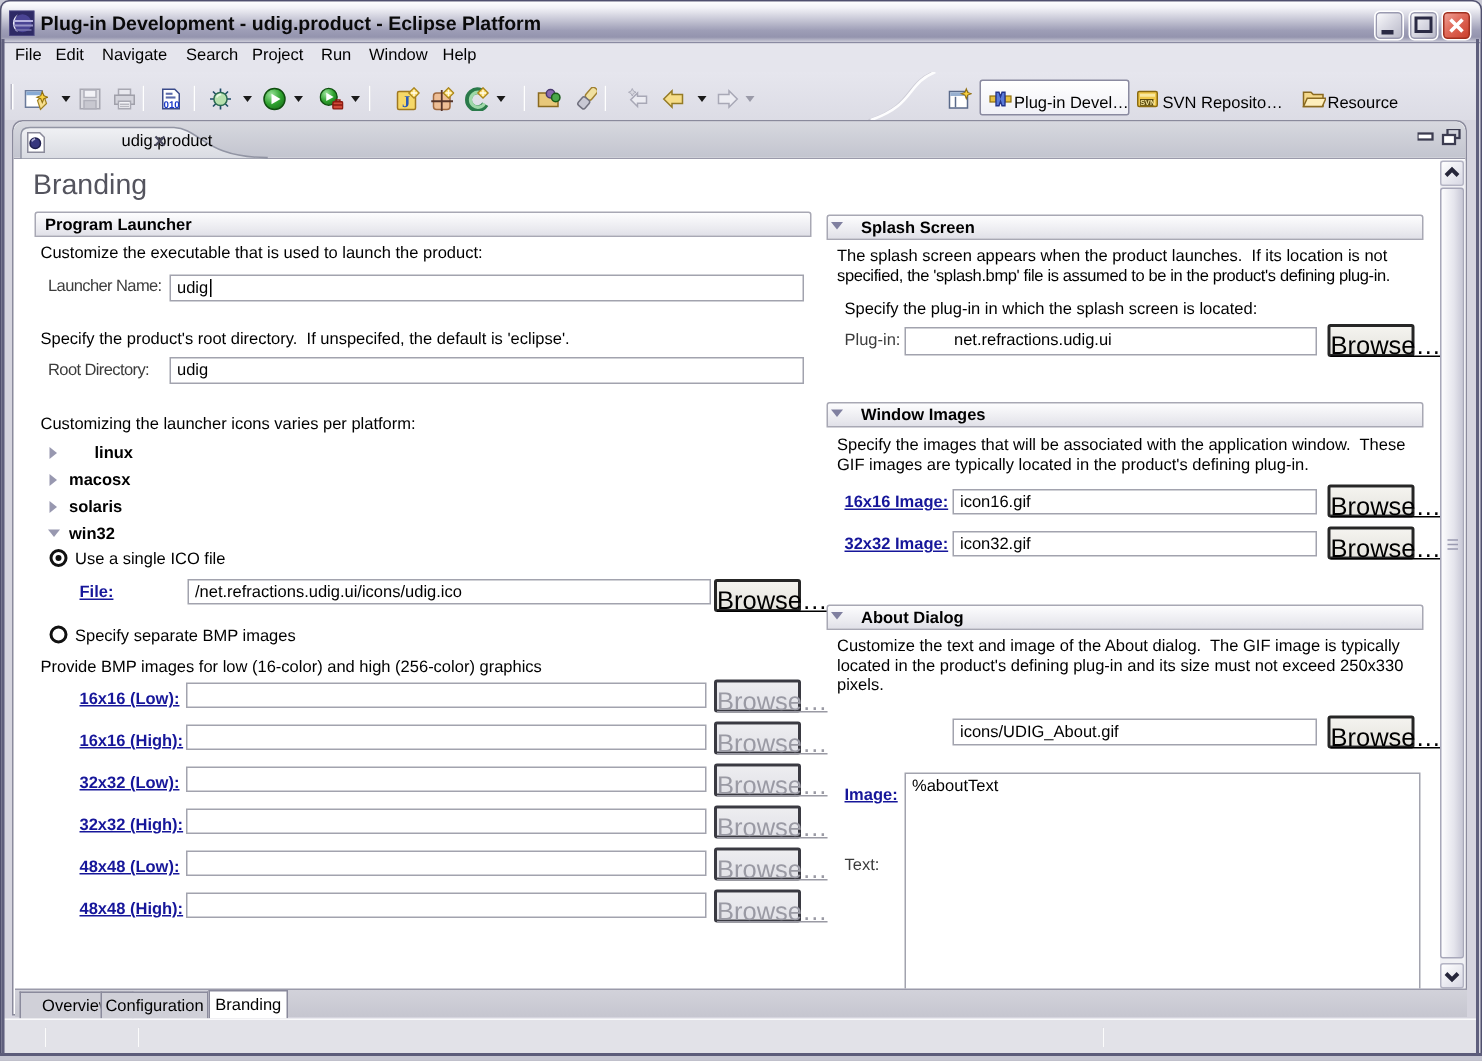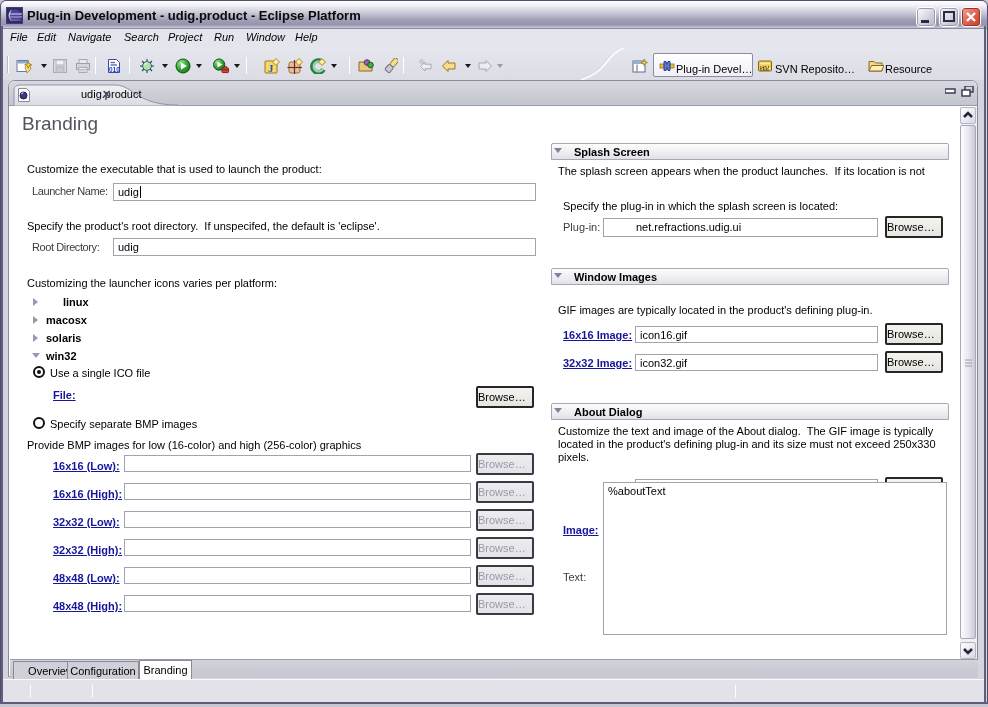--- a/index.html
+++ b/index.html
@@ -9,21 +9,21 @@
 
 #frame { position:absolute; left:0; top:0; width:988px; height:707px; background:#d5d4de; border:1px solid #50506e; border-radius:6px 6px 0 0; }
 #titlebar { position:absolute; left:1px; top:1px; width:986px; height:28px; border-radius:6px 6px 0 0;
   background:linear-gradient(#ffffff 0%, #f2f2f7 16%, #c2c2d2 48%, #9d9db6 72%, #9494ae 88%, #ccccd8 100%); border-bottom:1px solid #8a8aa2; }
 #titletext { position:absolute; left:27px; top:8px; font-size:13px; font-weight:bold; color:#0a0a0a; letter-spacing:0px; }
 .tbtn { position:absolute; top:7px; width:20px; height:20px; border-radius:4px; border:1px solid #ffffff;
   background:linear-gradient(135deg,#fdfdfe 0%,#d8d8e2 50%,#b6b6c6 100%); box-shadow:inset 0 0 0 1px #9a9ab0; }
 #btn-close { background:linear-gradient(135deg,#f0a79d 0%,#e06a5a 45%,#c83a28 100%); box-shadow:inset 0 0 0 1px #a03020; }
 
 #menubar { position:absolute; left:3px; top:29px; width:982px; height:19px; background:#e5e5ed; }
-.menu { position:absolute; top:2px; color:#000;font-style:italic; }
+.menu { position:absolute; top:2px; color:#000; }
 
 #toolbar { position:absolute; left:3px; top:48px; width:982px; height:32px; background:linear-gradient(#e6e6ee,#dcdce5); }
 .tsep { position:absolute; top:9px; width:1px; height:17px; background:#c0c0cc; border-right:1px solid #ffffff; }
 .grip { position:absolute; top:8px; width:2px; height:17px; border-left:1px solid #b8b8c6; border-right:1px solid #ffffff; }
 .icon { position:absolute; top:10px; width:16px; height:16px; }
 .drop { position:absolute; top:16px; width:0; height:0; border-left:3px solid transparent; border-right:3px solid transparent; border-top:4px solid #1a1a1a; }
 .drop.dis { border-top-color:#9a9aa8; }
 
 .pbtn { position:absolute; top:5px; height:24px; border:1px solid #9c9cac; border-radius:2px; background:linear-gradient(#fdfdfe,#e8e8f0); }
 .ptext { position:absolute; top:15px; color:#000; }
@@ -50,21 +50,21 @@
 
 .sect { position:absolute; height:17px; border:1px solid #a8a8b4; border-radius:2px 2px 0 0;
   background:linear-gradient(#fdfdfe, #eaeaef 70%, #e0e0e8); }
 .sect b { position:absolute; top:2px; font-size:11px; }
 .twist { position:absolute; width:0; height:0; border-left:4px solid transparent; border-right:4px solid transparent; border-top:5px solid #8080a0; }
 .tri-r { position:absolute; width:0; height:0; border-top:4px solid transparent; border-bottom:4px solid transparent; border-left:5px solid #9898b0; }
 .lbl { position:absolute; color:#3c3c3c; }
 .txt { position:absolute; color:#000; }
 .link { position:absolute; color:#16169a; text-decoration:underline;font-weight:bold; }
 .inp { position:absolute; background:#fff; border:1px solid #a2a3ae; font-family:"Liberation Sans",sans-serif; font-size:11px; color:#000; padding:2px 0 0 4px; }
-.btn { position:absolute; width:58px; height:22px; background:linear-gradient(#f4f3ef,#e5e4de); border:2px solid #262626; border-radius:2px; text-align:left; padding-top:3px; font-size:11px; color:#000; }
+.btn { position:absolute; width:58px; height:22px; background:linear-gradient(#f4f3ef,#e5e4de); border:2px solid #262626; border-radius:2px; text-align:center; padding-top:3px; font-size:17px; color:#000;text-decoration:underline; }
 .btn.dis { color:#9a9aa4; background:linear-gradient(#ededf0,#e2e2e8); border-color:#3a3a42; }
 .radio { position:absolute; width:12px; height:12px; border-radius:50%; border:2px solid #111; background:#fff; }
 .radio.sel::after { content:""; position:absolute; left:2px; top:2px; width:4px; height:4px; border-radius:50%; background:#111; }
 </style>
 </head>
 <body>
 <div id="frame"></div>
 <div id="titlebar"></div>
 <svg class="abs" style="left:6px;top:7px" width="17" height="17">
   <rect x="0" y="0" width="17" height="17" fill="#2e2a66"></rect>
@@ -255,40 +255,44 @@
   <span id="tabx">✕</span>
   <svg class="abs" style="left:936px;top:5px" width="30" height="12">
     <rect x="0" y="3" width="10" height="4" fill="#fff" stroke="#3c3c50" stroke-width="1.5"></rect>
     <rect x="20" y="0" width="8" height="6" fill="none" stroke="#3c3c50" stroke-width="1.5"></rect>
     <rect x="17" y="4" width="8" height="6" fill="#fff" stroke="#3c3c50" stroke-width="1.5"></rect>
   </svg>
 
   <div id="content">
     <div class="abs" style="left:12px; top:6px; font-size:19px; color:#54545e;">Branding</div>
 
+    <div class="sect" style="left:13px; top:34px; width:518px;">
+        <b style="left:6px">Program Launcher</b>
+      </div>
     <div class="txt" style="left:17px; top:56px;">Customize the executable that is used to launch the product:</div>
     <div class="lbl" style="left:22px; top:78px; letter-spacing:-0.4px;">Launcher Name:</div>
     <div class="inp" style="left:103px; top:76px; width:423px; height:18px;">udig<span style="border-left:1px solid #000; margin-left:1px;"></span></div>
     <div class="txt" style="left:17px; top:113px;">Specify the product's root directory.&nbsp; If unspecifed, the default is 'eclipse'.</div>
     <div class="lbl" style="left:22px; top:134px; letter-spacing:-0.4px;">Root Directory:</div>
     <div class="inp" style="left:103px; top:131px; width:423px; height:18px;">udig</div>
 
     <div class="txt" style="left:17px; top:170px;">Customizing the launcher icons varies per platform:</div>
     <div class="tri-r" style="left:23px; top:191px;"></div>
     <div class="txt" style="left:53px; top:189px; font-weight:bold;">linux</div>
     <div class="tri-r" style="left:23px; top:209px;"></div>
     <div class="txt" style="left:36px; top:207px; font-weight:bold;">macosx</div>
     <div class="tri-r" style="left:23px; top:227px;"></div>
     <div class="txt" style="left:36px; top:225px; font-weight:bold;">solaris</div>
     <div class="twist" style="left:22px; top:246px; border-top-color:#9898b0;"></div>
     <div class="txt" style="left:36px; top:243px; font-weight:bold;">win32</div>
 
     <div class="radio sel" style="left:23px; top:259px;"></div>
     <div class="txt" style="left:40px; top:260px;">Use a single ICO file</div>
     <div class="link" style="left:43px; top:282px;">File:</div>
+    <div class="inp" style="left:115px; top:279px; width:349px; height:17px;">/net.refractions.udig.ui/icons/udig.ico</div>
     <div class="btn" style="left:466px; top:279px;">Browse…</div>
 
     <div class="radio" style="left:23px; top:310px;"></div>
     <div class="txt" style="left:40px; top:311px;">Specify separate BMP images</div>
     <div class="txt" style="left:17px; top:332px;">Provide BMP images for low (16-color) and high (256-color) graphics</div>
 
     <div class="link" style="left:43px; top:353px;">16x16 (Low):</div>
     <div class="inp" style="left:114px; top:348px; width:347px; height:17px;"></div>
     <div class="btn dis" style="left:466px; top:346px;">Browse…</div>
     <div class="link" style="left:43px; top:381px;">16x16 (High):</div>
@@ -305,49 +309,51 @@
     <div class="btn dis" style="left:466px; top:458px;">Browse…</div>
     <div class="link" style="left:43px; top:493px;">48x48 (High):</div>
     <div class="inp" style="left:114px; top:488px; width:347px; height:17px;"></div>
     <div class="btn dis" style="left:466px; top:486px;">Browse…</div>
 
     <div class="sect" style="left:541px; top:36px; width:398px;">
         <b style="left:22px">Splash Screen</b>
       </div>
     <div class="twist" style="left:544px; top:41px;"></div>
     <div class="txt" style="left:548px; top:58px;">The splash screen appears when the product launches.&nbsp; If its location is not</div>
+    <div class="txt" style="left:548px; top:71px; letter-spacing:-0.25px;">specified, the 'splash.bmp' file is assumed to be in the product's defining plug-in.</div>
     <div class="txt" style="left:553px; top:93px;">Specify the plug-in in which the splash screen is located:</div>
     <div class="lbl" style="left:553px; top:114px;text-align:center;">Plug-in:</div>
     <div class="inp" style="left:593px; top:111px; width:275px; height:19px;padding-left:32px;">net.refractions.udig.ui</div>
     <div class="btn" style="left:875px; top:109px;">Browse…</div>
 
     <div class="sect" style="left:541px; top:161px; width:398px;">
         <b style="left:22px">Window Images</b>
       </div>
     <div class="twist" style="left:544px; top:166px;"></div>
+    <div class="txt" style="left:548px; top:184px;">Specify the images that will be associated with the application window.&nbsp; These</div>
     <div class="txt" style="left:548px; top:197px;">GIF images are typically located in the product's defining plug-in.</div>
     <div class="link" style="left:553px; top:222px;">16x16 Image:</div>
     <div class="inp" style="left:625px; top:219px; width:243px; height:17px;">icon16.gif</div>
     <div class="btn" style="left:875px; top:216px;">Browse…</div>
     <div class="link" style="left:553px; top:250px;">32x32 Image:</div>
     <div class="inp" style="left:625px; top:247px; width:243px; height:17px;">icon32.gif</div>
     <div class="btn" style="left:875px; top:244px;">Browse…</div>
 
     <div class="sect" style="left:541px; top:296px; width:398px;">
         <b style="left:22px">About Dialog</b>
       </div>
     <div class="twist" style="left:544px; top:301px;"></div>
     <div class="txt" style="left:548px; top:318px;">Customize the text and image of the About dialog.&nbsp; The GIF image is typically</div>
     <div class="txt" style="left:548px; top:331px;">located in the product's defining plug-in and its size must not exceed 250x330</div>
     <div class="txt" style="left:548px; top:344px;">pixels.</div>
     <div class="link" style="left:553px; top:378px;margin-top:39px;">Image:</div>
     <div class="inp" style="left:625px; top:372px; width:243px; height:18px;">icons/UDIG_About.gif</div>
     <div class="btn" style="left:875px; top:370px;">Browse…</div>
     <div class="lbl" style="left:553px; top:464px;">Text:</div>
-    <div class="inp" style="left:593px; top:375px; width:344px; height:153px;">%aboutText</div>
+    <div class="inp" style="left:593px; top:408px; width:344px; height:153px;">%aboutText</div>
   </div>
 
   <div id="sbar">
     <div class="sbtn" style="top:0px"><svg width="14" height="15">
           <path d="M3 9 L7 5 L11 9" fill="none" stroke="#26263a" stroke-width="2.6"></path>
         </svg></div>
     <div id="sthumb"><svg width="14" height="512">
           <g stroke="#9a9ab0">
             <line x1="4" y1="234" x2="11" y2="234"></line>
             <line x1="4" y1="237" x2="11" y2="237"></line>

